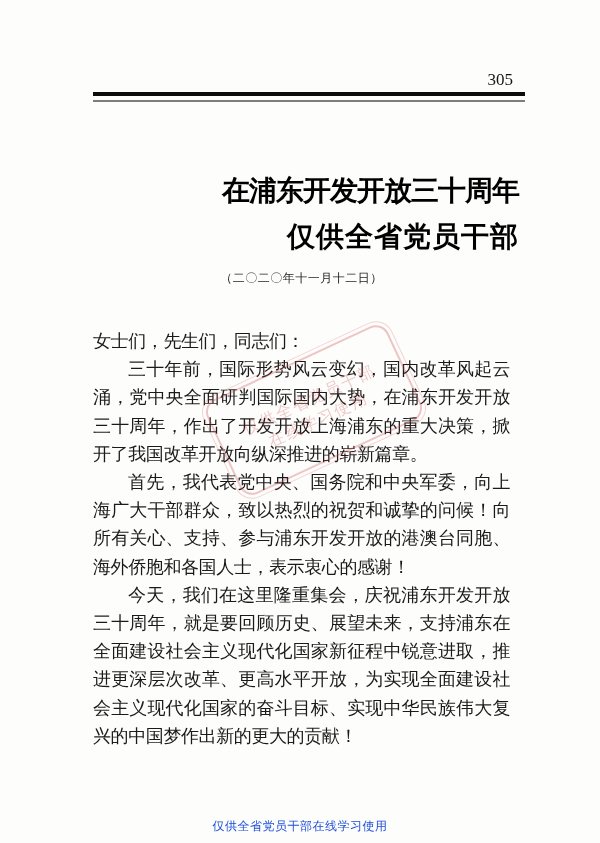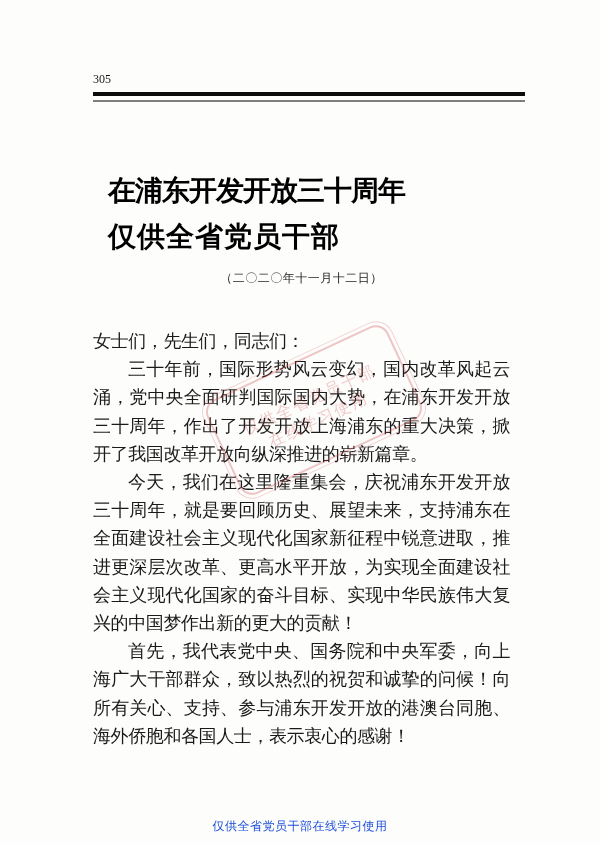--- a/index.html
+++ b/index.html
@@ -16,22 +16,22 @@
     font-family: "Liberation Serif", serif;
     color: #1c1c1c;
   }
 
   
   .page-number {
     position: absolute;
     top: 70px;
     left: 93px;
     width: 420px;
-    text-align: left;
-    font-size: 12px;
+    text-align: right;
+    font-size: 17px;
     line-height: 19px;
     color: #161616;
     font-family: "Liberation Serif", serif;
   }
   .rule-thick {
     position: absolute;
     top: 92px;
     left: 93px;
     width: 432px;
     height: 4px;
@@ -43,24 +43,24 @@
     left: 93px;
     width: 432px;
     height: 2px;
     background: #7e7e7e;
   }
 
   
   .title {
     position: absolute;
     top: 168px;
-    left: 108px;
+    left: 102px;
     width: 417px;
     margin: 0;
-    text-align: left;
+    text-align: right;
     font-family: "Liberation Sans", sans-serif;
     font-weight: 700;
     color: #000000;
     font-size: 28px;
     line-height: 46px;
   }
   .title-line1 { letter-spacing: -1px; }
   .title-line2 { letter-spacing: 1px; }
 
   .date {
@@ -157,19 +157,19 @@
   <div class="date">（二〇二〇年十一月十二日）</div>
 
   <div class="stamp">
     <div>仅供全省党员干部</div>
     <div>在线学习使用</div>
   </div>
 
   <div class="body-text">
     <p class="no-indent">女士们，先生们，同志们：</p>
     <p>三十年前，国际形势风云变幻，国内改革风起云涌，党中央全面研判国际国内大势，在浦东开发开放三十周年，作出了开发开放上海浦东的重大决策，掀开了我国改革开放向纵深推进的崭新篇章。</p>
+    <p>首先，我代表党中央、国务院和中央军委，向上海广大干部群众，致以热烈的祝贺和诚挚的问候！向所有关心、支持、参与浦东开发开放的港澳台同胞、海外侨胞和各国人士，表示衷心的感谢！</p>
     <p>今天，我们在这里隆重集会，庆祝浦东开发开放三十周年，就是要回顾历史、展望未来，支持浦东在全面建设社会主义现代化国家新征程中锐意进取，推进更深层次改革、更高水平开放，为实现全面建设社会主义现代化国家的奋斗目标、实现中华民族伟大复兴的中国梦作出新的更大的贡献！</p>
-    <p>首先，我代表党中央、国务院和中央军委，向上海广大干部群众，致以热烈的祝贺和诚挚的问候！向所有关心、支持、参与浦东开发开放的港澳台同胞、海外侨胞和各国人士，表示衷心的感谢！</p>
   </div>
 
   <div class="footer-notice">仅供全省党员干部在线学习使用</div>
 
 </div>
 
 </body></html>

